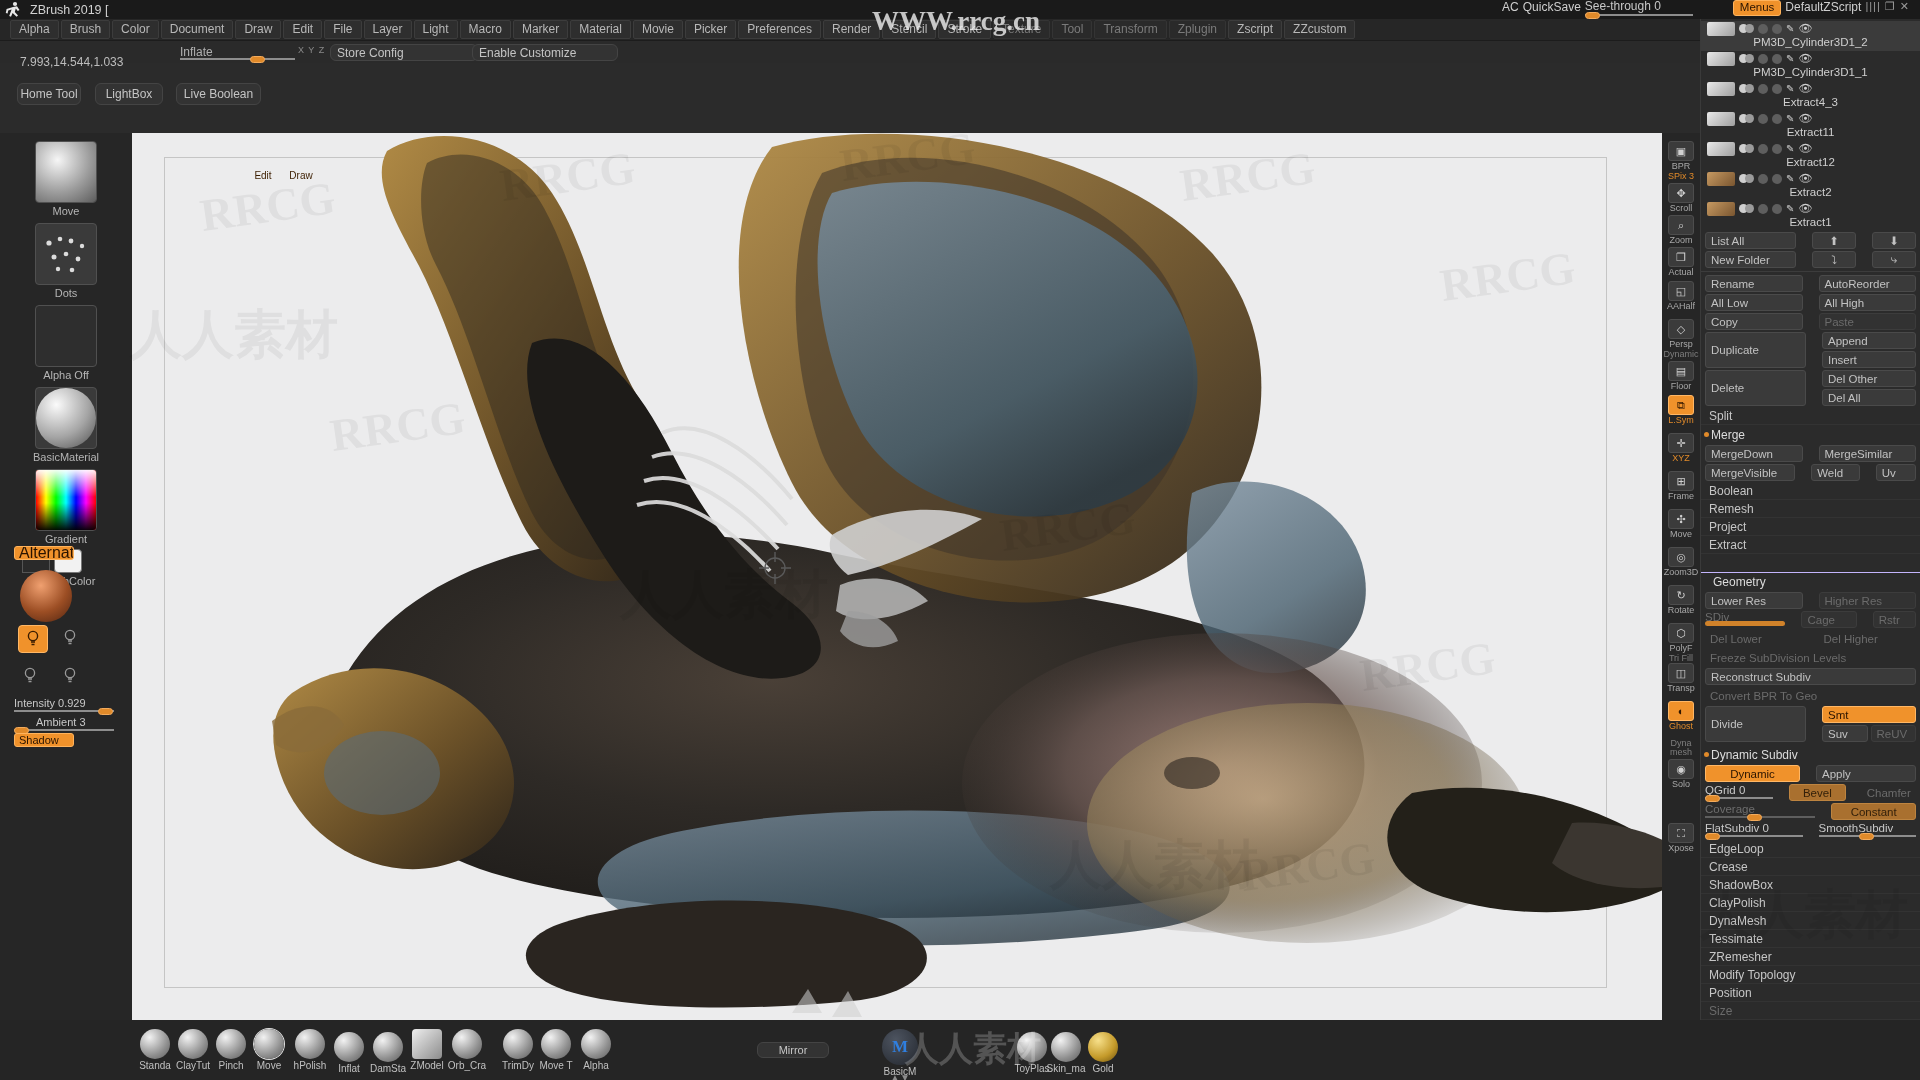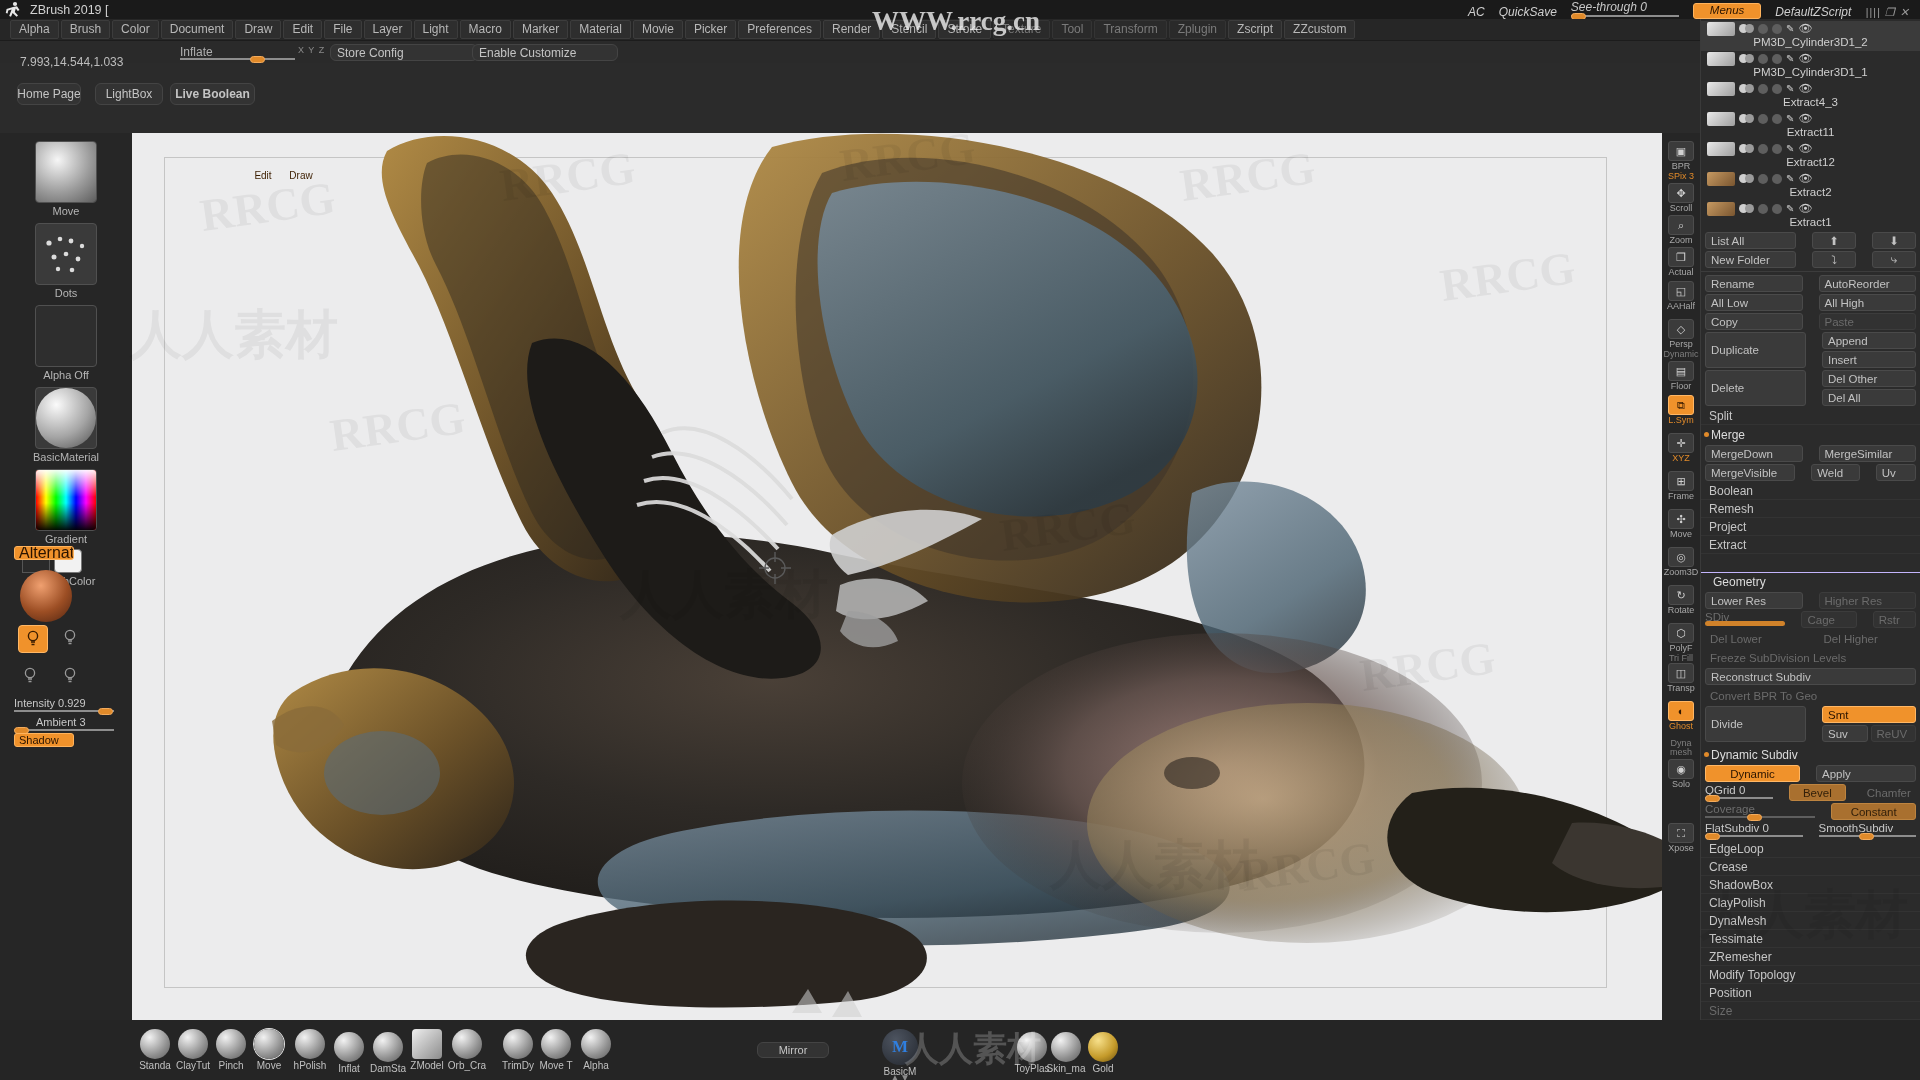--- a/index.html
+++ b/index.html
@@ -48,21 +48,21 @@
   .slider .stxt{ position:absolute; left:0; bottom:5px; font-size:12px; color:#c8c8c8; white-space:nowrap;}
   .slider.dimtxt .stxt{ color:#6d6d6d; }
 
   
   #titlebar{
     position:absolute; left:0; top:0; width:1920px; height:19px;
     background:#1a1a1a; display:flex; align-items:center;
   }
   #zlogo{ width:22px; height:17px; margin-left:2px; position:relative; }
   #title-text{ margin-left:6px; color:#d2d2d2; font-size:12.5px; }
-  .tb-right{ position:absolute; right:0; top:0; height:19px; display:flex; align-items:flex-end; gap:14px;font-style:italic; }
+  .tb-right{ position:absolute; right:0; top:0; height:19px; display:flex; align-items:flex-start; gap:4px; }
   .tb-right .it{ font-size:12px; color:#cfcfcf; cursor:pointer; }
 
   
   #menubar{
     position:absolute; left:0; top:19px; width:1920px; height:21px;
     background:#262626; display:flex; align-items:center; padding-left:10px; gap:2px;
   }
   .menu-item{
     padding:2px 8px; font-size:12px; color:#b8b8b8; border:1px solid #3c3c3c;
     border-radius:2px; background:#2e2e2e; cursor:pointer; line-height:13px;
@@ -185,21 +185,21 @@
     <div class="tb-right" style="right:10px;">
       <span class="it">AC</span>
       <span class="it">QuickSave</span>
       <div class="slider" style="width:108px; height:17px; margin-top:1px;">
         <div class="stxt">
           <span>See-through</span>&nbsp;<span>0</span>
         </div>
         <div class="track"></div>
         <div class="knob" style="left:0px;"></div>
       </div>
-      <span class="btn on" style="padding:2px 16px; height:16px; font-size:11.5px;">Menus</span>
+      <span class="btn on" style="padding:2px 6px; height:16px; font-size:11.5px;margin-left:36px;">Menus</span>
       <span class="it">DefaultZScript</span>
       <span style="letter-spacing:1px; color:#9a9a9a; font-size:11px;">|||| ❐ ✕</span>
     </div>
   </div>
 
   <div id="menubar">
     <div class="menu-item">Alpha</div>
     <div class="menu-item">Brush</div>
     <div class="menu-item">Color</div>
     <div class="menu-item">Document</div>
@@ -232,23 +232,23 @@
       <div class="knob" style="left:70px; bottom:-3px;"></div>
     </div>
     <div style="position:absolute; left:298px; top:4px; font-size:9px; color:#8a8a8a; letter-spacing:1px;">X Y Z</div>
     <div class="btn flat" style="position:absolute; left:330px; top:3px; width:148px; height:17px; justify-content:flex-start; padding-left:6px;">Store Config</div>
     <div class="btn flat" style="position:absolute; left:472px; top:3px; width:146px; height:17px; justify-content:flex-start; padding-left:6px;">Enable Customize</div>
   </div>
 
   <div id="toolbar">
     <div style="position:absolute; left:20px; top:-8px; font-size:12px; color:#bdbdbd;">7.993,14.544,1.033</div>
 
-    <div class="btn flat" style="position:absolute; left:17px; top:20px; width:64px; height:22px;">Home Page</div>
+    <div class="btn flat" style="position:absolute; left:17px; top:20px; width:64px; height:22px;">Home Tool</div>
     <div class="btn flat" style="position:absolute; left:95px; top:20px; width:68px; height:22px;">LightBox</div>
-    <div class="btn flat" style="position:absolute; left:170px; top:20px; width:85px; height:22px;font-weight:bold;">Live Boolean</div>
+    <div class="btn flat" style="position:absolute; left:176px; top:20px; width:85px; height:22px;">Live Boolean</div>
 
     <div class="btn on" style="position:absolute; left:246px; top:88px; width:34px; height:34px; flex-direction:column;">
       <svg width="20" height="18" viewBox="0 0 20 18">
           <g fill="none" stroke="#4a2400" stroke-width="1.6">
         <path d="M2 15 L2 3 L15 3"></path>
             <path d="M15 3 L18 6"></path>
             <path d="M5 12 L13 5"></path>
           </g>
         <circle cx="17" cy="3" r="1.4" fill="#4a2400"></circle>
         </svg>

